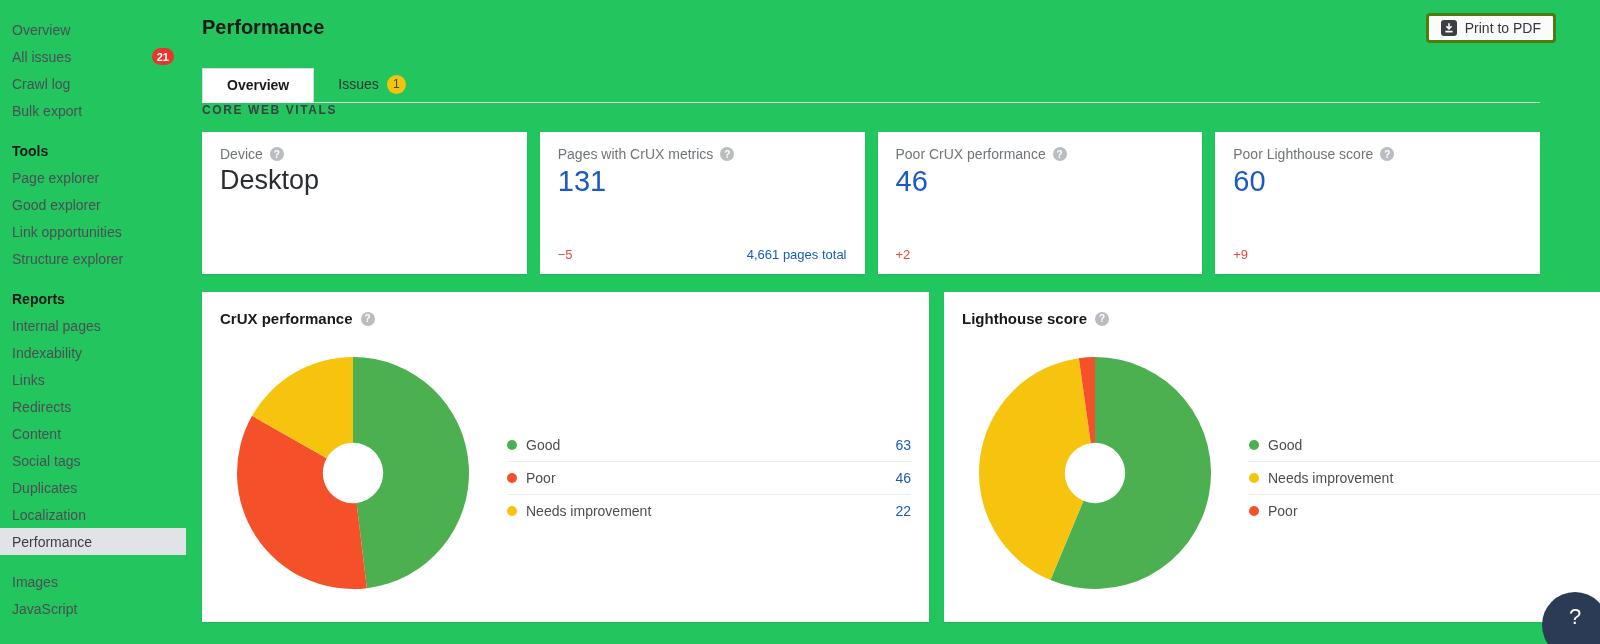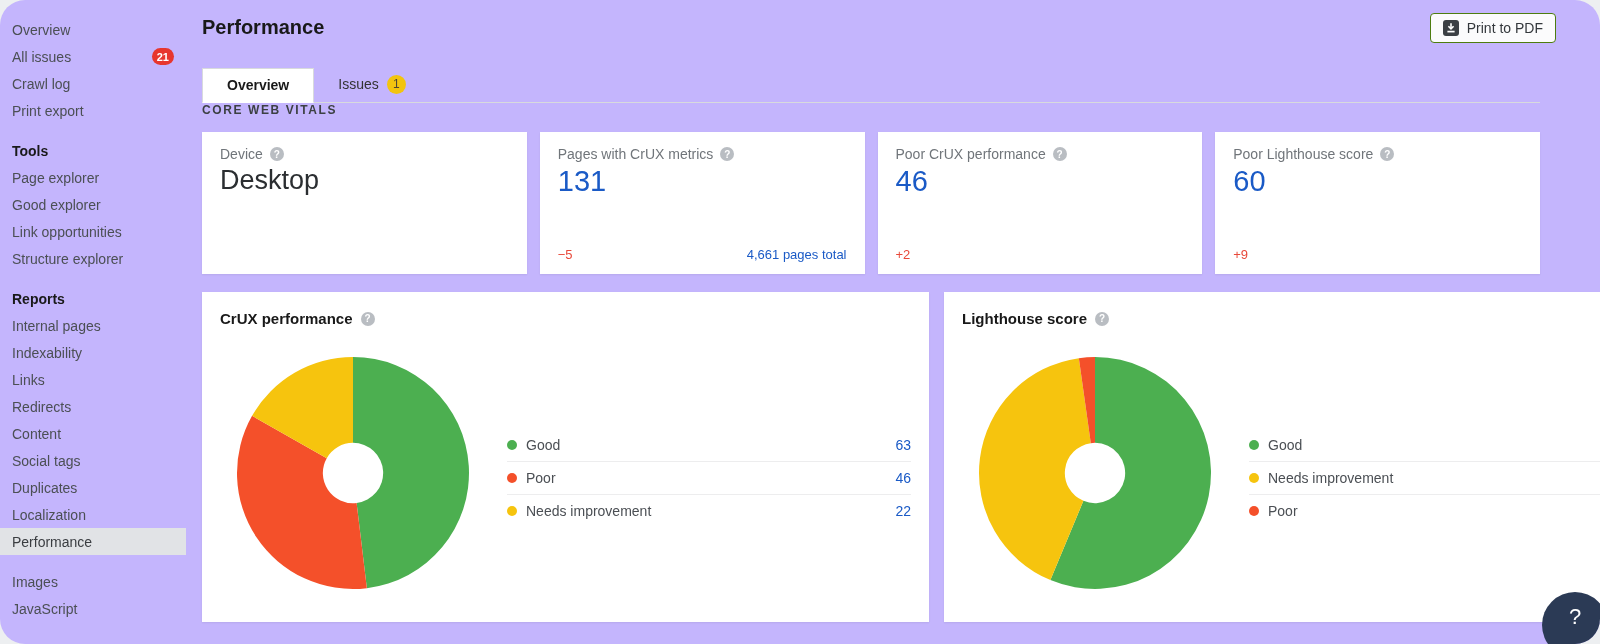--- a/index.html
+++ b/index.html
@@ -1,19 +1,19 @@
 <!DOCTYPE html>
 <html><head>
 <meta charset="utf-8">
 <style>
   * { margin:0; padding:0; box-sizing:border-box; }
   html,body { background:#edeff1; }
   .app {
     position:relative; width:1600px; height:644px; overflow:hidden;
-    background:#c4b5fd; font-family:"Liberation Sans", sans-serif; color:#34383c;border-radius:25px;
+    background:#22c55e; font-family:"Liberation Sans", sans-serif; color:#34383c;
   }
   
   .sidebar { position:absolute; left:0; top:0; width:186px; padding-top:16px; }
   .side-item {
     height:27px; display:flex; align-items:center; padding:0 12px;
     font-size:14px; color:#4b4f54; cursor:pointer; white-space:nowrap;
   }
   .side-item.selected { background:#e1e3e6; color:#3a3d41; }
   .side-header { height:27px; display:flex; align-items:center; padding:0 12px;
     font-size:14px; font-weight:700; color:#191919; margin-top:13px; }
@@ -23,21 +23,21 @@
     min-width:22px; height:17px; border-radius:9px; display:inline-flex;
     align-items:center; justify-content:center; padding:0 5px;
   }
   
   .main { position:absolute; left:202px; top:0; width:1354px; }
   .header-row { position:relative; padding-top:16px; height:46px; }
   .page-title { font-size:20px; font-weight:700; color:#191919; }
   .print-btn {
     position:absolute; right:0; top:13px; height:30px; display:inline-flex;
     align-items:center; gap:8px; padding:0 12px; background:#fbfbfc;
-    border:1px solid #4d7c0f; border-radius:4px; font-size:14px; color:#34383c; cursor:pointer;
+    border:3px solid #4d7c0f; border-radius:4px; font-size:14px; color:#34383c; cursor:pointer;
   }
   .print-icon { width:16px; height:16px; display:block; }
   
   .tabbar { margin-top:21px; width:1338px; border-bottom:1px solid #d8dadd;
     display:flex; align-items:flex-end; height:36px; }
   .tab { height:35px; line-height:35px; padding:0 24px; font-size:14px; color:#333;
     cursor:pointer; display:flex; align-items:center; }
   .tab.active { background:#fff; border:1px solid #d8dadd; border-bottom:1px solid #fff;
     margin-bottom:-1px; font-weight:700; color:#191919; }
   .badge-yellow {
@@ -90,21 +90,21 @@
         <span>Overview</span>
       </div>
     <div class="side-item">
       <span>All issues</span>
       <span class="badge-red">21</span>
     </div>
     <div class="side-item">
         <span>Crawl log</span>
       </div>
     <div class="side-item">
-        <span>Print export</span>
+        <span>Bulk export</span>
       </div>
 
     <div class="side-header">Tools</div>
     <div class="side-item">
         <span>Page explorer</span>
       </div>
     <div class="side-item">
         <span>Good explorer</span>
       </div>
     <div class="side-item">

